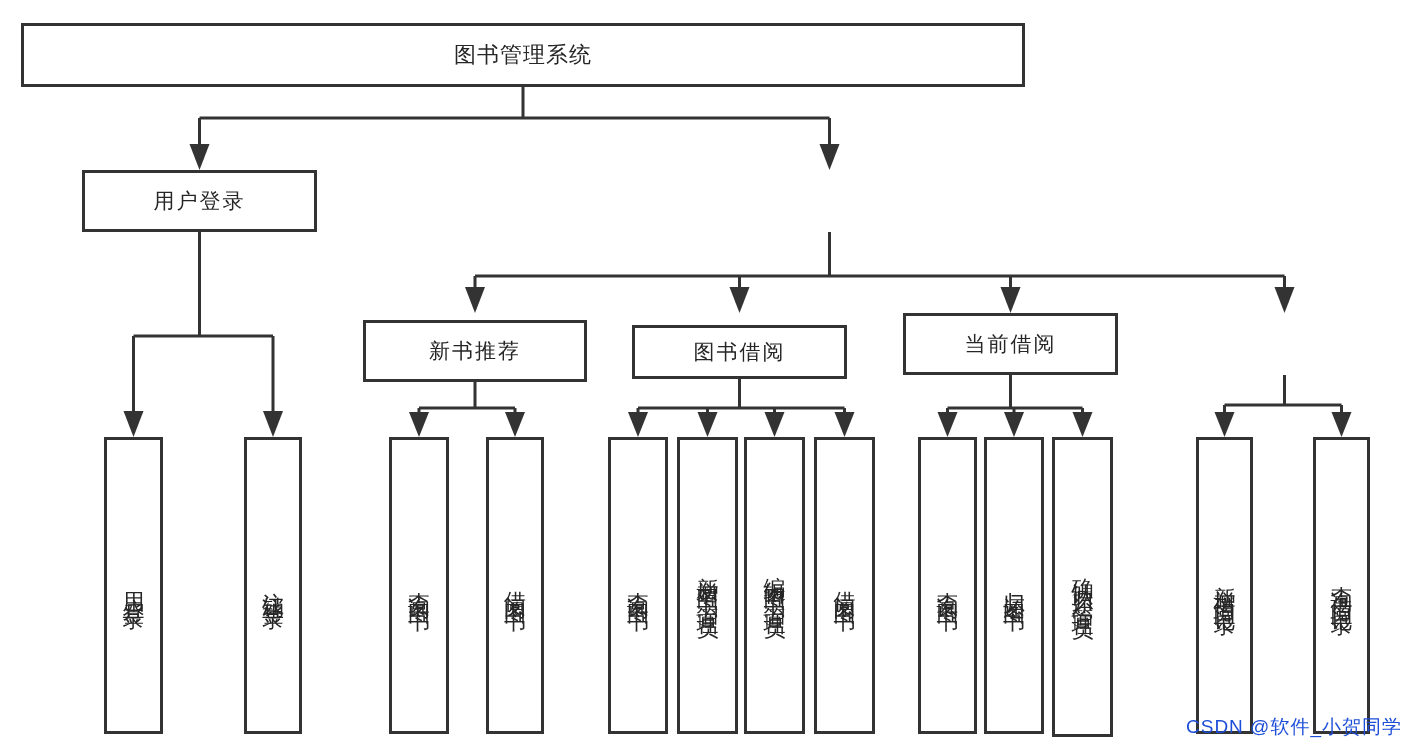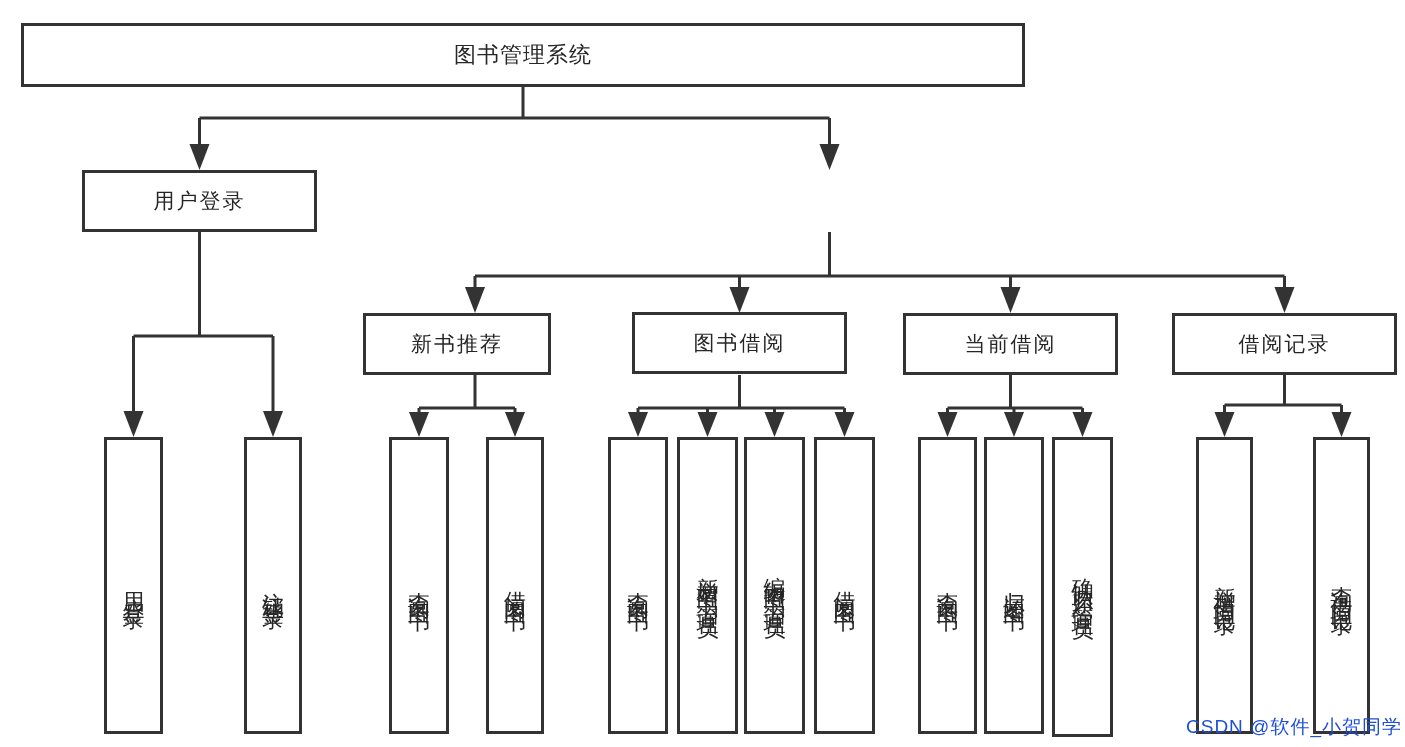--- a/index.html
+++ b/index.html
@@ -105,31 +105,28 @@
   </svg>
 
   <div class="node h root" style="left:21px; top:13px; width:1004px; height:64px;margin-top:10px;">
     <span>图书管理系统</span>
   </div>
 
   <div class="node h" style="left:82px; top:170px; width:235px; height:62px;">
     <span>用户登录</span>
   </div>
 
-  <div class="node h" style="left:363px; top:313px; width:188px; height:62px;">
+  <div class="node h" style="left:363px; top:320px; width:224px; height:62px;">
     <span>新书推荐</span>
   </div>
-  <div class="node h" style="left:632px; top:312px; width:215px; height:62px;">
+  <div class="node h" style="left:632px; top:325px; width:215px; height:54px;">
     <span>图书借阅</span>
   </div>
   <div class="node h" style="left:903px; top:313px; width:215px; height:62px;">
     <span>当前借阅</span>
-  </div>
-  <div class="node h" style="left:1172px; top:313px; width:225px; height:62px;">
-    <span>借阅记录</span>
   </div>
 
   <div class="node v" style="left:104px; top:437px; width:59px; height:297px;">
     <span>用户登录</span>
   </div>
   <div class="node v" style="left:244px; top:437px; width:58px; height:297px;">
     <span>注销登录</span>
   </div>
 
   <div class="node v" style="left:389px; top:437px; width:60px; height:297px;">

